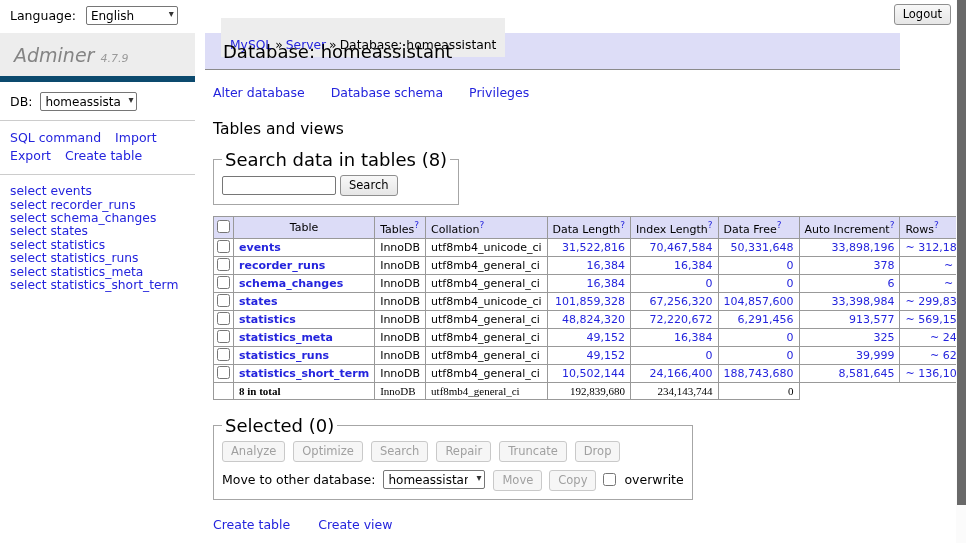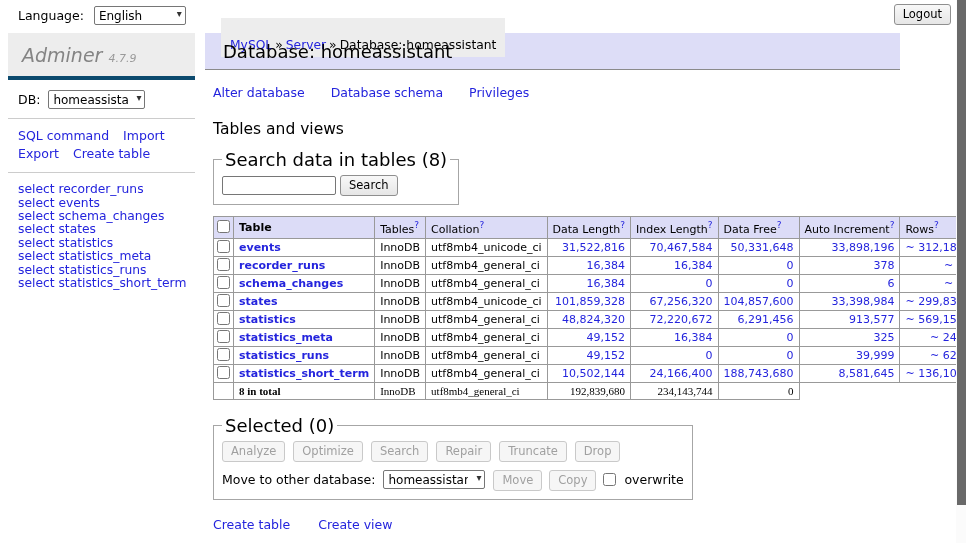--- a/index.html
+++ b/index.html
@@ -7,30 +7,30 @@
     --app_bar_bg:#ededed; --border:#999999; --scrollbar_thumb:#696969;
   }
   *{box-sizing:border-box;}
   html,body{margin:0;padding:0;}
   body{
     width:966px;height:543px;overflow:hidden;position:relative;background:#fff;
     font-family:"DejaVu Sans","Liberation Sans",sans-serif;font-size:12.5px;color:#000;
   }
   a{color:var(--link);text-decoration:none;cursor:pointer;}
   
-  .sidebar{position:absolute;left:0;top:0;width:195px;height:100%;background:#fff;padding-left:8px;}
+  .sidebar{position:absolute;left:0;top:0;width:195px;height:100%;background:#fff;}
   .lang-row{margin:0;padding:6px 0 0 10px;white-space:nowrap;}
   .sel{position:relative;display:inline-block;}
   .sel select{
     -webkit-appearance:none;appearance:none;border:1px solid #767676;background:#fff;
     font-family:inherit;font-size:12px;height:19px;padding:0 16px 0 4px;border-radius:2px;
   }
   .sel::after{content:"▾";position:absolute;right:4px;top:2px;font-size:10px;color:#333;pointer-events:none;}
   h1.app{
-    margin:8px 0 0;background:var(--app_bar_bg);border-bottom:4px solid #0c4a6e;
+    margin:8px 0 0;background:var(--app_bar_bg);border-bottom:6px solid #0c4a6e;
     padding:11px 0 10px 14px;font-weight:normal;font-style:italic;color:#848484;font-size:19px;
   }
   h1.app .ver{font-size:11px;font-style:italic;color:#9a9a9a;}
   .db-row{padding:10px 10px 9px;border-bottom:1px solid #ccc;}
   .db-row label{margin-right:4px;}
   .actions{margin:0;padding:8px 10px 9px;border-bottom:1px solid #ccc;line-height:1.45;}
   .actions a{margin-right:10px;white-space:nowrap;}
   .tables-nav{margin:0;padding:10px 10px 0;font-size:12.3px;}
   .tables-nav a{display:block;line-height:13.4px;white-space:nowrap;}
   
@@ -56,21 +56,21 @@
   .h-tables{margin:20px 0 11px;}
   fieldset{display:inline-block;border:1px solid #a6a6a6;margin:0;padding:5px 8px 8px;}
   legend{font-size:18px;padding:0 3px;}
   .search-input{
     border:1px solid #767676;height:19px;width:114px;font-family:inherit;font-size:12px;padding:0 3px;border-radius:2px;
   }
   
   table.tables{border-collapse:collapse;margin-top:11px;font-size:11px;}
   .tables th,.tables td{border:1px solid var(--border);padding:2px 5px;white-space:nowrap;height:16px;}
   .tables th{background:var(--header_bg);font-weight:normal;text-align:left;}
-  .tables th.name-col{font-weight:bold;}
+  .tables th.name-col{font-weight:normal;text-align:center;}
   .tables th sup a{font-size:9px;}
   .tables td.check,.tables th.check-col{text-align:center;padding:1px 3px;}
   .tables td.num{text-align:right;}
   .tables td.num a{color:var(--link);}
   .tables a.tbl{font-weight:bold;}
   .tables .total-row td{font-weight:normal;font-family:Liberation Serif, serif;}
   .tables .total-row td.tname{font-weight:bold;}
   .tables .total-row td.num{color:#000;}
   .tables td.noborder{border:none;background:#fff;}
   input[type=checkbox]{width:13px;height:13px;margin:0;vertical-align:-2px;}
@@ -116,27 +116,27 @@
   </div>
 
   <p class="actions">
     <a href="#">SQL command</a>
     <a href="#">Import</a>
     <a href="#">Export</a>
     <a href="#">Create table</a>
   </p>
 
   <p class="tables-nav">
+      <a href="#">select events</a>
       <a href="#">select recorder_runs</a>
-      <a href="#">select events</a>
       <a href="#">select schema_changes</a>
       <a href="#">select states</a>
       <a href="#">select statistics</a>
+      <a href="#">select statistics_runs</a>
       <a href="#">select statistics_meta</a>
-      <a href="#">select statistics_runs</a>
       <a href="#">select statistics_short_term</a>
     </p>
 </div>
 
 <div class="main">
   <button class="logout-btn">Logout</button>
 
   <div class="crumb-row">
     <p class="breadcrumb">
       <a href="#">MySQL</a><span class="sep">»</span><a href="#">Server</a><span class="sep">»</span><span>Database: homeassistant</span>

